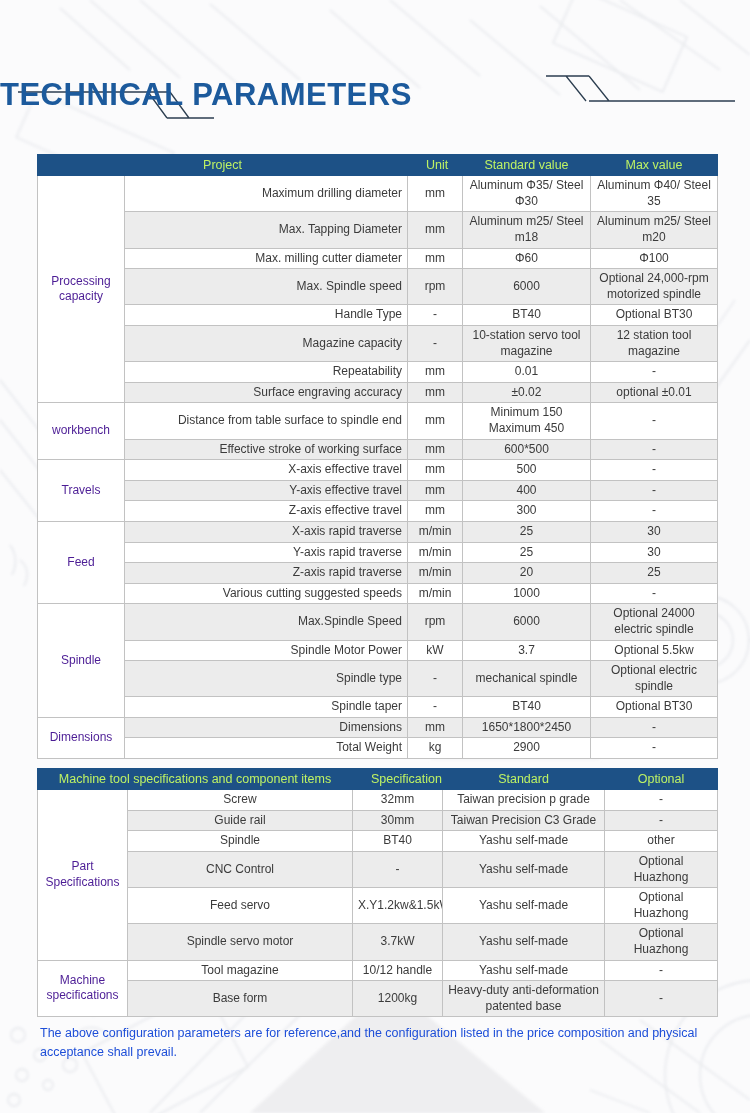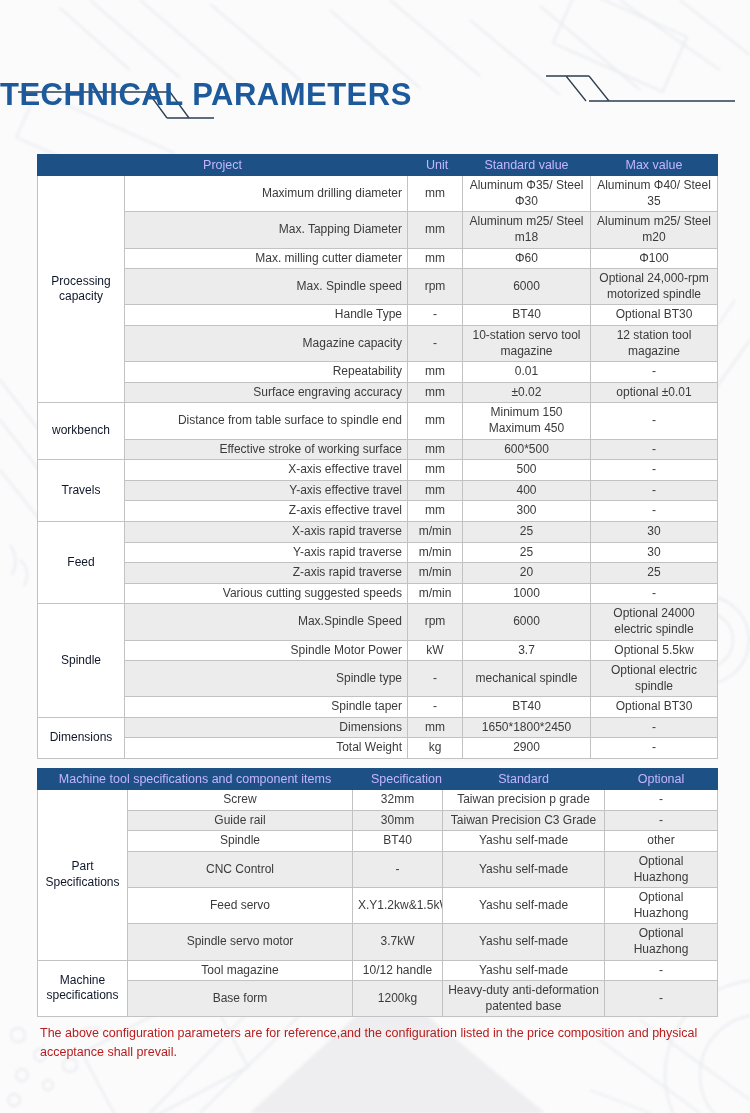--- a/index.html
+++ b/index.html
@@ -19,32 +19,32 @@
   table{border-collapse:collapse;table-layout:fixed;position:absolute;z-index:2;background:transparent;}
   #t1{left:37px;top:154px;width:680px;}
   #t2{left:37px;top:768px;width:680px;}
   th,td{
     border:1px solid #c2c2c2;
     font-size:12px;line-height:1.3;color:#3b3b3b;
     padding:2px 5px;font-weight:normal;text-align:center;
     overflow:hidden;
   }
   thead th{
-    background:#1d5186;color:#c4b5fd;font-size:12.5px;
+    background:#1d5186;color:#bef264;font-size:12.5px;
     border:1px solid #1d5186;border-left:1px solid rgba(255,255,255,.65);
     padding:2px 18px;
   }
   thead th:first-child{border-left:1px solid #1d5186;}
-  tbody th.group{background:#ffffff;color:#0f172a;}
+  tbody th.group{background:#ffffff;color:#4c1d95;}
   tbody tr:nth-child(even) td{background:#ececec;}
   tbody tr:nth-child(odd) td{background:#ffffff;}
   #t1 td.c0{text-align:right;padding-left:8px;}
   .footer-note{
     position:absolute;left:40px;top:1024px;width:678px;z-index:2;margin:0;
-    font-size:12.5px;line-height:1.55;color:#b91c1c;
+    font-size:12.5px;line-height:1.55;color:#1d4ed8;
   }
 </style>
 </head>
 <body>
 
 <svg class="bg-art" viewBox="0 0 750 1113" xmlns="http://www.w3.org/2000/svg">
   <defs>
       <filter id="soft">
         <feGaussianBlur stdDeviation="1.6"></feGaussianBlur>
       </filter>

